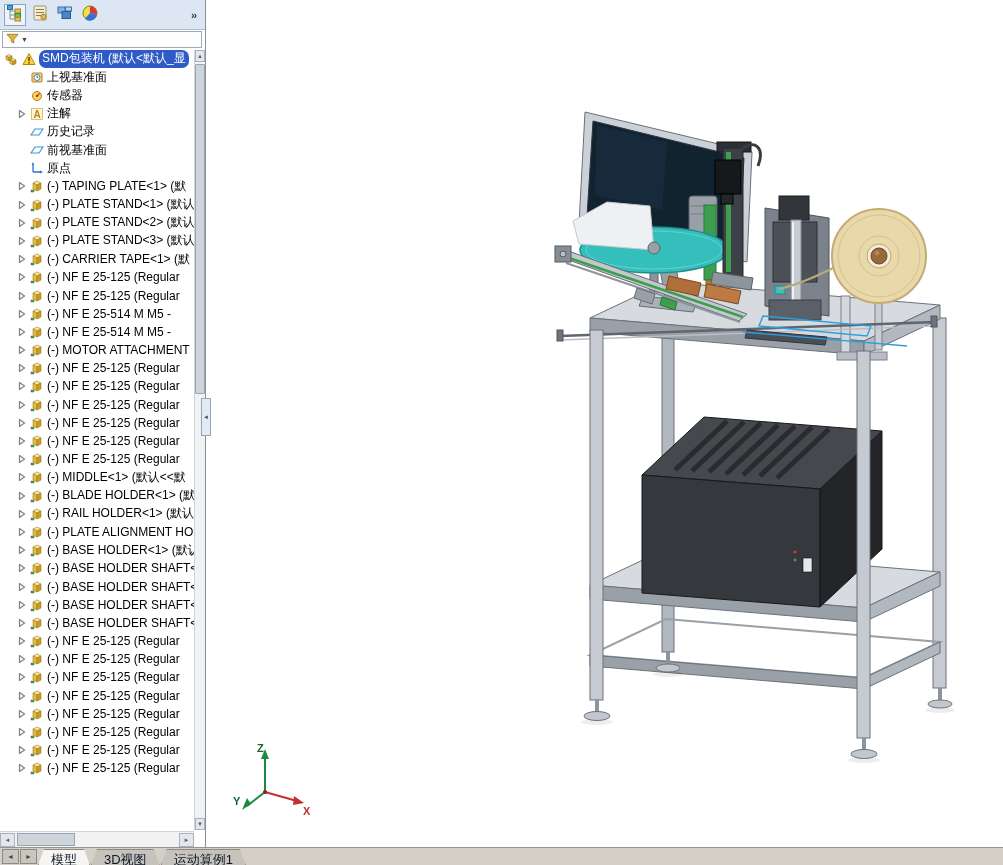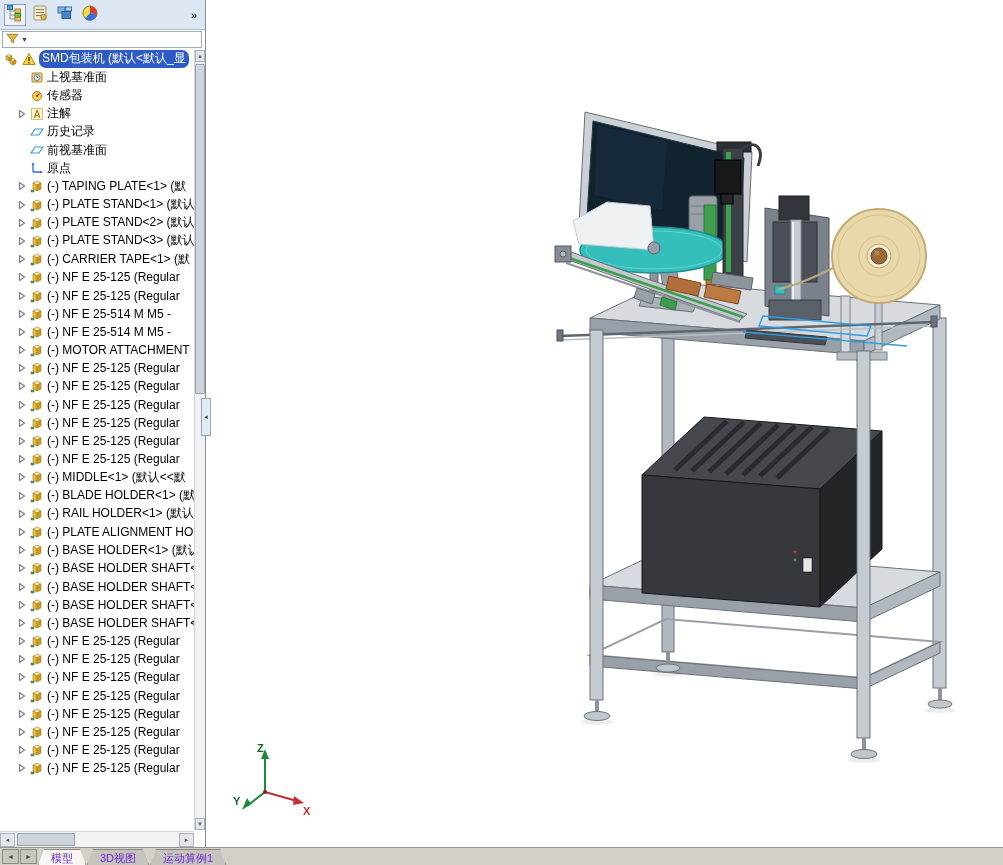--- a/index.html
+++ b/index.html
@@ -35,21 +35,21 @@
 
   .splitter { position:absolute; left:201px; top:398px; width:10px; height:38px; background:#e2ebf5; border:1px solid #94a5b8; z-index:5; display:flex; align-items:center; justify-content:center; font-size:6px; color:#3a4c60; }
 
   
   .viewport { position:absolute; left:207px; top:0; right:0; bottom:18px; background:#fff; }
   .viewport svg { position:absolute; left:0; top:0; }
 
   
   .statusbar { position:absolute; left:0; bottom:0; width:100%; height:18px; background:var(--statusbar-bg,#d4d0c8); border-top:1px solid #98948c; display:flex; align-items:flex-end; padding-left:2px; }
   .tabnav { width:17px; height:15px; margin:0 1px 1px 0; background:#c9c6c0; border:1px solid #8e8a82; display:flex; align-items:center; justify-content:center; font-size:7px; color:#4a463e; }
-  .tab { height:16px; margin-right:1px; padding:1px 12px 0 12px; font-size:11px; color:#6d28d9; background:#c6c3bd; border:1px solid #8e8a82; border-bottom:none; clip-path:polygon(6px 0, calc(100% - 6px) 0, 100% 100%, 0 100%);margin-top:22px; }
+  .tab { height:16px; margin-right:1px; padding:1px 12px 0 12px; font-size:13px; color:#0f172a; background:#c6c3bd; border:1px solid #8e8a82; border-bottom:none; clip-path:polygon(6px 0, calc(100% - 6px) 0, 100% 100%, 0 100%);margin-top:22px; }
   .tab.active { background:#f6f5f2; font-weight:normal; }
 
   
   .f-top   { fill:var(--frame-top,#d7dbe0);   stroke:var(--frame-edge,#6b7178); stroke-width:1; }
   .f-light { fill:var(--frame-light,#c6cbd1); stroke:var(--frame-edge,#6b7178); stroke-width:1; }
   .f-mid   { fill:var(--frame-mid,#b2b8bf);   stroke:var(--frame-edge,#6b7178); stroke-width:1; }
   .f-sh    { fill:var(--frame-shadow,#9aa0a8);stroke:var(--frame-edge,#6b7178); stroke-width:1; }
   .boxf    { fill:var(--box,#35383c);      stroke:#17191c; stroke-width:1; }
   .boxt    { fill:var(--box-top,#45484d);  stroke:#17191c; stroke-width:1; }
   .boxs    { fill:var(--box-side,#232528); stroke:#17191c; stroke-width:1; }

